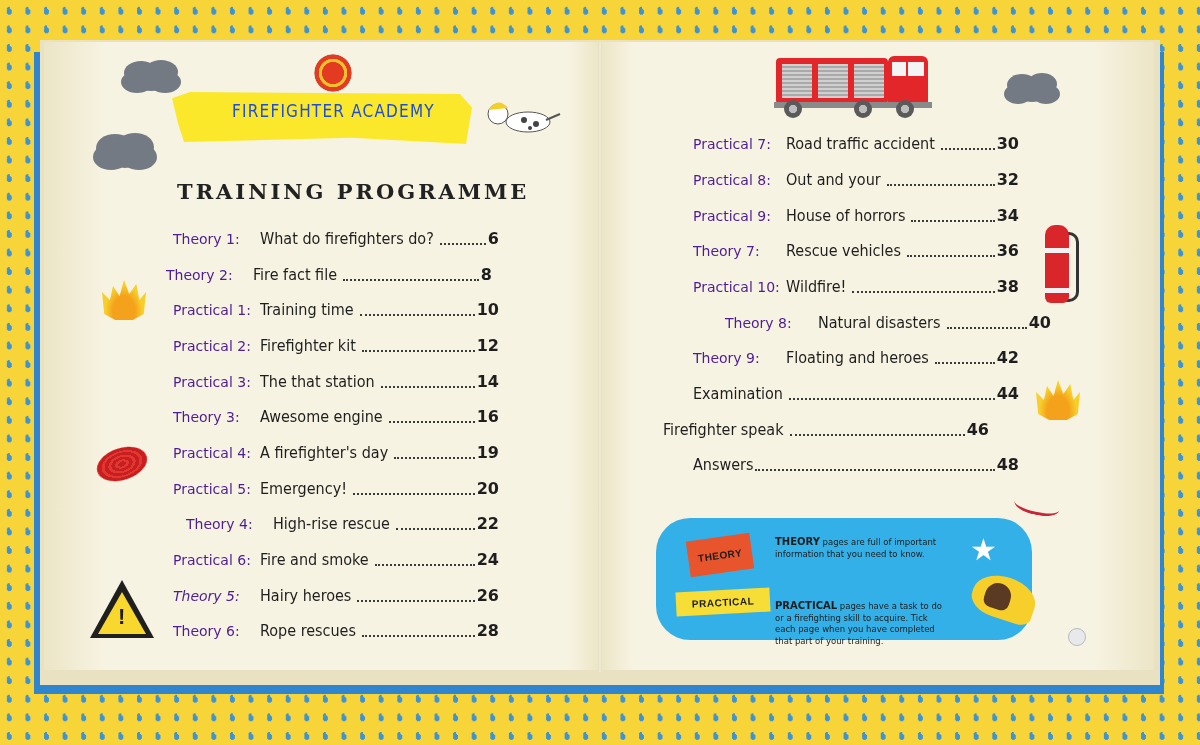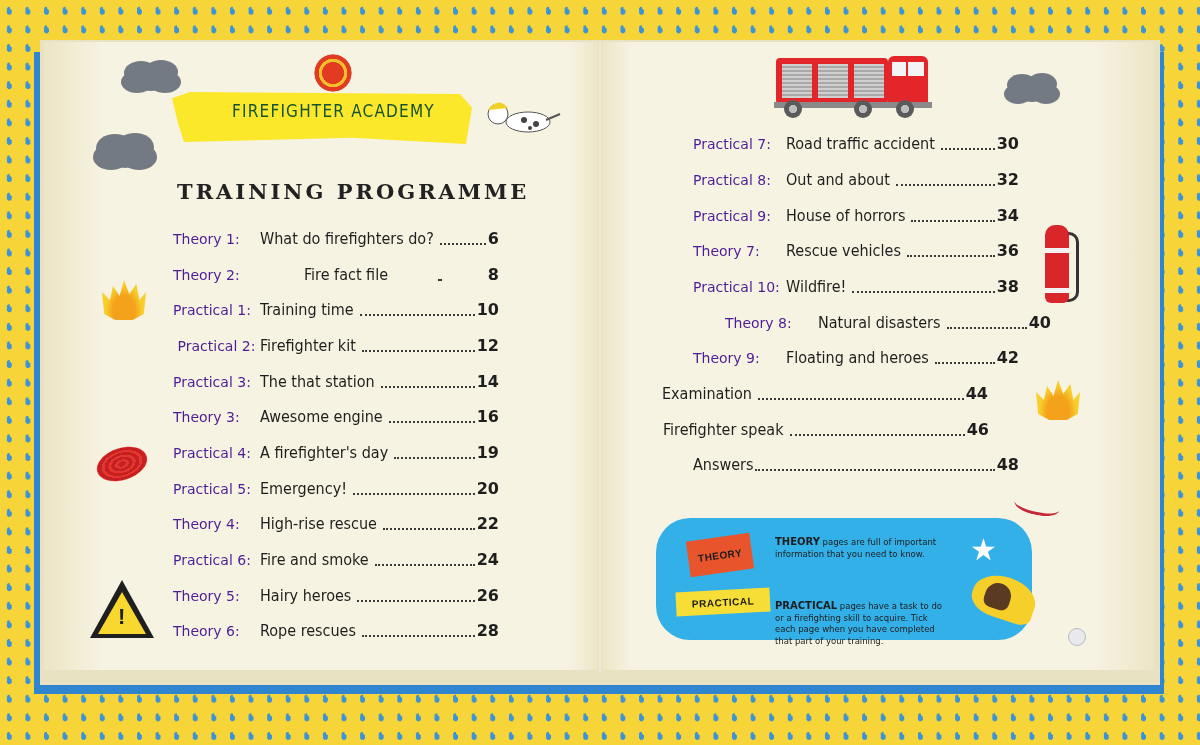--- a/index.html
+++ b/index.html
@@ -16,21 +16,21 @@
   .page{position:absolute;background:#f7f3e2;}
   .left-page{left:44px;top:42px;width:555px;height:628px;}
   .right-page{left:602px;top:42px;width:552px;height:628px;}
   .spine{position:absolute;left:598px;top:42px;width:4px;height:630px;background:linear-gradient(90deg,#e3dcc0,#f2eed9,#e3dcc0);}
   .shade-l{position:absolute;left:0;top:0;width:60px;height:100%;background:linear-gradient(90deg,#ece5c6,rgba(247,243,226,0));}
   .shade-r{position:absolute;right:0;top:0;width:60px;height:100%;background:linear-gradient(270deg,#ece5c6,rgba(247,243,226,0));}
 
   .banner{position:absolute;left:172px;top:92px;width:300px;height:52px;background:#fbe82a;
     clip-path:polygon(0 12%,6% 0,96% 4%,100% 30%,98% 100%,60% 88%,4% 96%,2% 60%);}
   .banner-title{position:absolute;left:232px;top:101px;font-family:"DejaVu Sans Condensed","DejaVu Sans",sans-serif;
-    font-size:17px;letter-spacing:1.2px;color:#14532d;font-weight:normal;}
+    font-size:17px;letter-spacing:1.2px;color:#1d4ed8;font-weight:normal;}
   .badge{position:absolute;left:314px;top:54px;width:38px;height:38px;border-radius:50%;
     background:radial-gradient(circle,#e33a22 0 40%,#f1c02a 42% 52%,#e33a22 54% 68%,#d9d4cf 70%);}
   .section-title{position:absolute;left:177px;top:179px;font-family:"DejaVu Serif",serif;font-weight:bold;
     font-size:21px;letter-spacing:3px;color:#222;}
 
   .toc{position:absolute;}
   .toc-row{position:absolute;height:24px;display:flex;align-items:baseline;white-space:nowrap;}
   .toc-kind{color:#4c1d95;font-family:"DejaVu Sans",sans-serif;font-size:14px;}
   .toc-title{color:#1e1e1e;font-family:"DejaVu Sans Condensed","DejaVu Sans",sans-serif;font-size:16px;}
   .toc-dots{flex:1;border-bottom:2px dotted #3a3a3a;margin:0 2px 3px 6px;height:1px;align-self:flex-end;position:relative;top:-5px;}
@@ -113,34 +113,34 @@
 <div class="warning-inner"></div>
 <div class="warning-mark">!</div>
 
 <div class="toc">
   <div class="toc-row" style="left:173px;top:229px;width:326px;">
     <span class="toc-kind" style="width:87px;">Theory 1:</span>
     <span class="toc-title">What do firefighters do?</span>
     <span class="toc-dots"></span>
     <span class="toc-page">6</span>
   </div>
-  <div class="toc-row" style="left:173px;top:265px;width:326px;gap:44px;">
+  <div class="toc-row" style="left:166px;top:265px;width:326px;">
     <span class="toc-kind" style="width:87px;">Theory 2:</span>
     <span class="toc-title">Fire fact file</span>
     <span class="toc-dots"></span>
     <span class="toc-page">8</span>
   </div>
   <div class="toc-row" style="left:173px;top:300px;width:326px;">
     <span class="toc-kind" style="width:87px;">Practical 1:</span>
     <span class="toc-title">Training time</span>
     <span class="toc-dots"></span>
     <span class="toc-page">10</span>
   </div>
   <div class="toc-row" style="left:173px;top:336px;width:326px;">
-    <span class="toc-kind" style="width:87px;text-align:center;">Practical 2:</span>
+    <span class="toc-kind" style="width:87px;">Practical 2:</span>
     <span class="toc-title">Firefighter kit</span>
     <span class="toc-dots"></span>
     <span class="toc-page">12</span>
   </div>
   <div class="toc-row" style="left:173px;top:372px;width:326px;">
     <span class="toc-kind" style="width:87px;">Practical 3:</span>
     <span class="toc-title">The that station</span>
     <span class="toc-dots"></span>
     <span class="toc-page">14</span>
   </div>
@@ -156,33 +156,33 @@
     <span class="toc-dots"></span>
     <span class="toc-page">19</span>
   </div>
   <div class="toc-row" style="left:173px;top:479px;width:326px;">
     <span class="toc-kind" style="width:87px;">Practical 5:</span>
     <span class="toc-title">Emergency!</span>
     <span class="toc-dots"></span>
     <span class="toc-page">20</span>
   </div>
   <div class="toc-row" style="left:173px;top:514px;width:326px;">
-    <span class="toc-kind" style="width:87px;">Theory 4:</span>
+    <span class="toc-kind" style="width:87px;margin-left:13px;">Theory 4:</span>
     <span class="toc-title">High-rise rescue</span>
     <span class="toc-dots"></span>
     <span class="toc-page">22</span>
   </div>
   <div class="toc-row" style="left:173px;top:550px;width:326px;">
     <span class="toc-kind" style="width:87px;">Practical 6:</span>
     <span class="toc-title">Fire and smoke</span>
     <span class="toc-dots"></span>
     <span class="toc-page">24</span>
   </div>
   <div class="toc-row" style="left:173px;top:586px;width:326px;">
-    <span class="toc-kind" style="width:87px;">Theory 5:</span>
+    <span class="toc-kind" style="width:87px;font-style:italic;">Theory 5:</span>
     <span class="toc-title">Hairy heroes</span>
     <span class="toc-dots"></span>
     <span class="toc-page">26</span>
   </div>
   <div class="toc-row" style="left:173px;top:621px;width:326px;">
     <span class="toc-kind" style="width:87px;">Theory 6:</span>
     <span class="toc-title">Rope rescues</span>
     <span class="toc-dots"></span>
     <span class="toc-page">28</span>
   </div>
@@ -209,21 +209,21 @@
 
 <div class="toc">
   <div class="toc-row" style="left:693px;top:134px;width:326px;">
     <span class="toc-kind" style="width:93px;">Practical 7:</span>
     <span class="toc-title">Road traffic accident</span>
     <span class="toc-dots"></span>
     <span class="toc-page">30</span>
   </div>
   <div class="toc-row" style="left:693px;top:170px;width:326px;">
     <span class="toc-kind" style="width:93px;">Practical 8:</span>
-    <span class="toc-title">Out and about</span>
+    <span class="toc-title">Out and your</span>
     <span class="toc-dots"></span>
     <span class="toc-page">32</span>
   </div>
   <div class="toc-row" style="left:693px;top:206px;width:326px;">
     <span class="toc-kind" style="width:93px;">Practical 9:</span>
     <span class="toc-title">House of horrors</span>
     <span class="toc-dots"></span>
     <span class="toc-page">34</span>
   </div>
   <div class="toc-row" style="left:693px;top:241px;width:326px;">
@@ -243,21 +243,21 @@
     <span class="toc-title">Natural disasters</span>
     <span class="toc-dots"></span>
     <span class="toc-page">40</span>
   </div>
   <div class="toc-row" style="left:693px;top:348px;width:326px;">
     <span class="toc-kind" style="width:93px;">Theory 9:</span>
     <span class="toc-title">Floating and heroes</span>
     <span class="toc-dots"></span>
     <span class="toc-page">42</span>
   </div>
-  <div class="toc-row" style="left:662px;top:384px;width:326px;">
+  <div class="toc-row" style="left:693px;top:384px;width:326px;">
     <span class="toc-title">Examination</span>
     <span class="toc-dots"></span>
     <span class="toc-page">44</span>
   </div>
   <div class="toc-row" style="left:663px;top:420px;width:326px;">
     <span class="toc-title">Firefighter speak</span>
     <span class="toc-dots"></span>
     <span class="toc-page">46</span>
   </div>
   <div class="toc-row" style="left:693px;top:455px;width:326px;">

